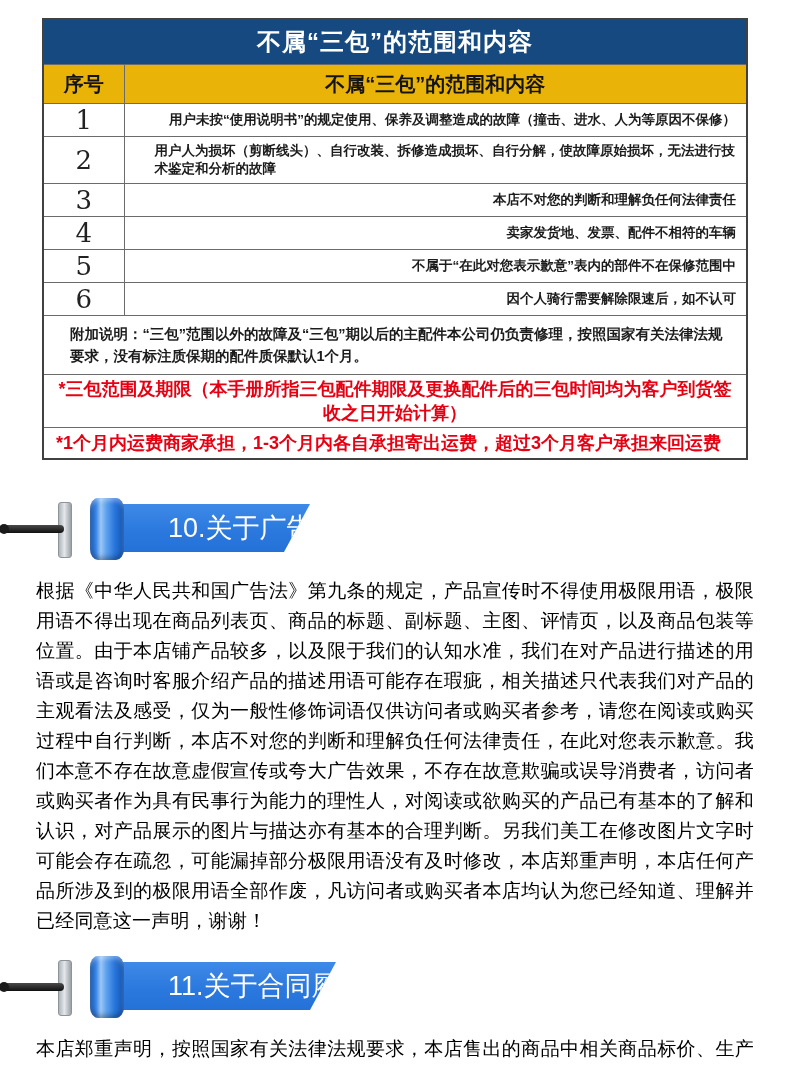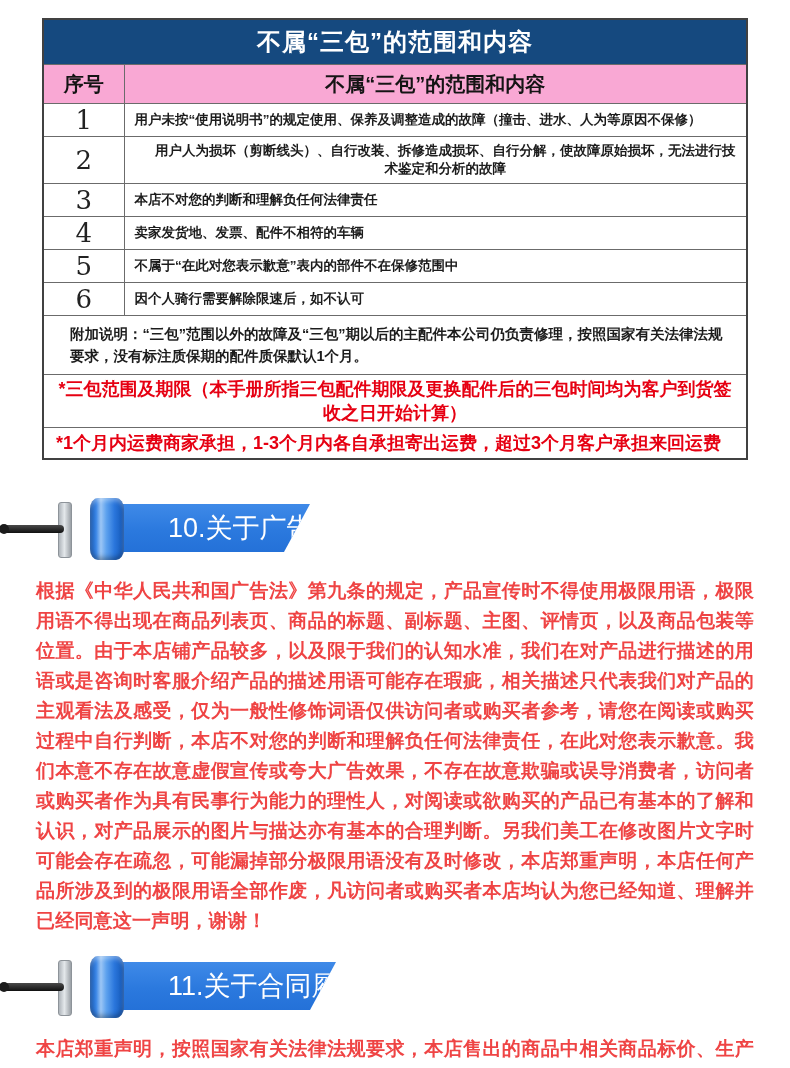--- a/index.html
+++ b/index.html
@@ -14,32 +14,32 @@
     width:706px;margin:0 auto;border-collapse:collapse;
     border:2px solid #414141;table-layout:fixed;
   }
   table.wtable th,table.wtable td{border:1px solid #6b6b6b;}
   .ttitle{
     background:#15497f;color:#fff;font-size:24px;font-weight:bold;
     text-align:center;height:42px;letter-spacing:1px;
   }
   .thead2 th{
     font-size:20px;font-weight:bold;text-align:center;height:36px;color:#141414;
-    background:#f9a8d4;
+    background:#eab308;
   }
   .col-no{width:81px;}
   td.num{
     font-family:"DejaVu Serif","Liberation Serif",serif;
     font-size:26px;font-weight:400;text-align:center;color:#222;
   }
   td.desc{
-    font-size:13.5px;font-weight:600;color:#1c1c1c;text-align:left;
+    font-size:13.5px;font-weight:600;color:#1c1c1c;text-align:right;
     padding:5px 10px;line-height:18px;
   }
-  td.desc.left{text-align:center;padding-left:30px;}
+  td.desc.left{text-align:left;padding-left:30px;}
   tr.r-single{height:28px;}
   tr.r-double{height:42px;}
   td.note{
     font-size:14.5px;font-weight:600;color:#1c1c1c;text-align:left;
     padding:7px 16px 7px 26px;line-height:22px;height:38px;
   }
   td.red{
     color:#e60012;font-size:18px;font-weight:700;height:26px;
     text-align:center;padding:2px 8px;
   }
@@ -74,21 +74,21 @@
   }
   .roller-cyl{
     position:absolute;left:90px;top:4px;width:34px;height:62px;
     background:linear-gradient(90deg,#1256b5 0%,#3b86e6 18%,#9cc6f5 32%,#5ea2ee 48%,#2a76dc 72%,#1256b5 100%);
     border-radius:8px/11px;z-index:3;
     box-shadow:inset 0 3px 4px rgba(255,255,255,.35), inset 0 -3px 5px rgba(0,0,0,.3);
   }
   
   .para{
     margin:12px 36px 0 36px;width:718px;
-    font-size:19px;line-height:30px;font-weight:700;color:#ef4444;
+    font-size:19px;line-height:30px;font-weight:400;color:#000000;
     text-align:justify;letter-spacing:.2px;
   }
 </style>
 </head>
 <body>
 
 <div class="table-wrap">
   <table class="wtable">
     <colgroup>
         <col class="col-no">

